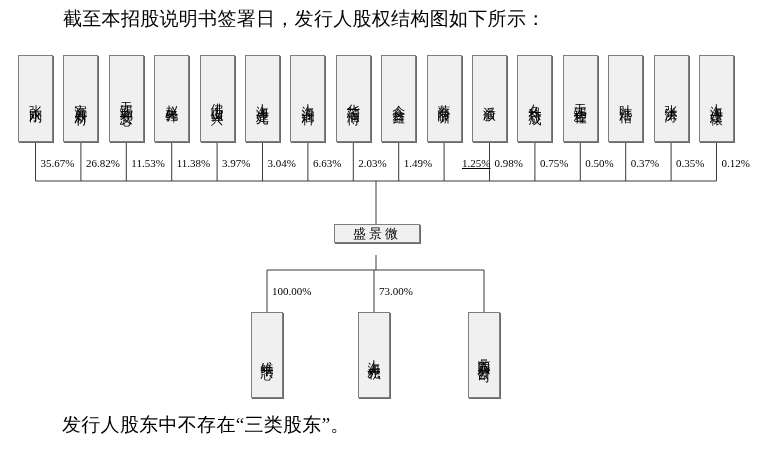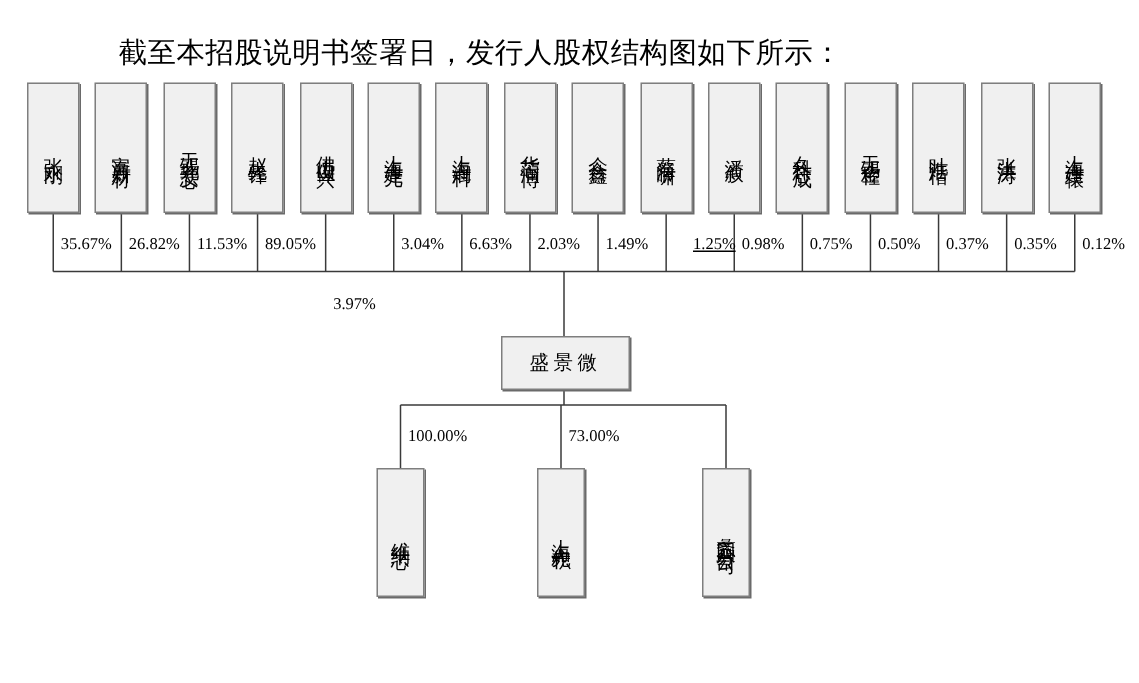--- a/index.html
+++ b/index.html
@@ -9,21 +9,21 @@
     height: 455px;
     background: #ffffff;
     font-family: "Liberation Serif", "DejaVu Serif", serif;
     color: #000;
     overflow: hidden;
   }
   .title {
     position: absolute;
     left: 63px;
     top: 6px;
-    margin: 16px;
+    margin: 0;
     font-size: 19px;
     letter-spacing: 0.3px;
     white-space: nowrap;
   }
   .footer-note {
     position: absolute;
     left: 62px;
     top: 412px;
     margin: 0;
     font-size: 19px;
@@ -104,26 +104,26 @@
   <div class="pct" style="left: 85.9px; top: 157px;">26.82%</div>
 
   <div class="node sh-box" style="left: 108.8px; top: 55px; width: 35px; height: 87px;">
     <span class="vtext">无锡九安芯</span>
   </div>
   <div class="pct" style="left: 131.3px; top: 157px;">11.53%</div>
 
   <div class="node sh-box" style="left: 154.2px; top: 55px; width: 35px; height: 87px;">
     <span class="vtext">赵先锋</span>
   </div>
-  <div class="pct" style="left: 176.7px; top: 157px;">89.05%</div>
+  <div class="pct" style="left: 176.7px; top: 157px;">11.38%</div>
 
   <div class="node sh-box" style="left: 199.6px; top: 55px; width: 35px; height: 87px;">
     <span class="vtext">佛山保兴</span>
   </div>
-  <div class="pct" style="left: 222.1px; top: 157px; margin-top: 40px;">3.97%</div>
+  <div class="pct" style="left: 222.1px; top: 157px;">3.97%</div>
 
   <div class="node sh-box" style="left: 245px; top: 55px; width: 35px; height: 87px;">
     <span class="vtext">上海建元</span>
   </div>
   <div class="pct" style="left: 267.5px; top: 157px;">3.04%</div>
 
   <div class="node sh-box" style="left: 290.4px; top: 55px; width: 35px; height: 87px;">
     <span class="vtext">上海润科</span>
   </div>
   <div class="pct" style="left: 312.9px; top: 157px;">6.63%</div>
@@ -181,18 +181,19 @@
   <div class="node sub-box" style="left: 358px; top: 312px; width: 32px; height: 86px;">
     <span class="vtext">上海先积</span>
   </div>
   <div class="pct" style="left: 379px; top: 285px;">73.00%</div>
 
   <div class="node sub-box" style="left: 468px; top: 312px; width: 32px; height: 86px;">
     <span class="vtext">蠡园分公司</span>
   </div>
 
 </div>
-    <div class="node" id="issuer-box" style="left:334px; top:224px; width:86px; height:36px;">
+    <div class="node" id="issuer-box" style="left:334px; top:224px; width:86px; height:19px;">
       <span class="htext">盛景微</span>
     </div>
   </div>
 
+  <p class="footer-note">发行人股东中不存在“三类股东”。</p>
 </div>
 
 </body></html>

